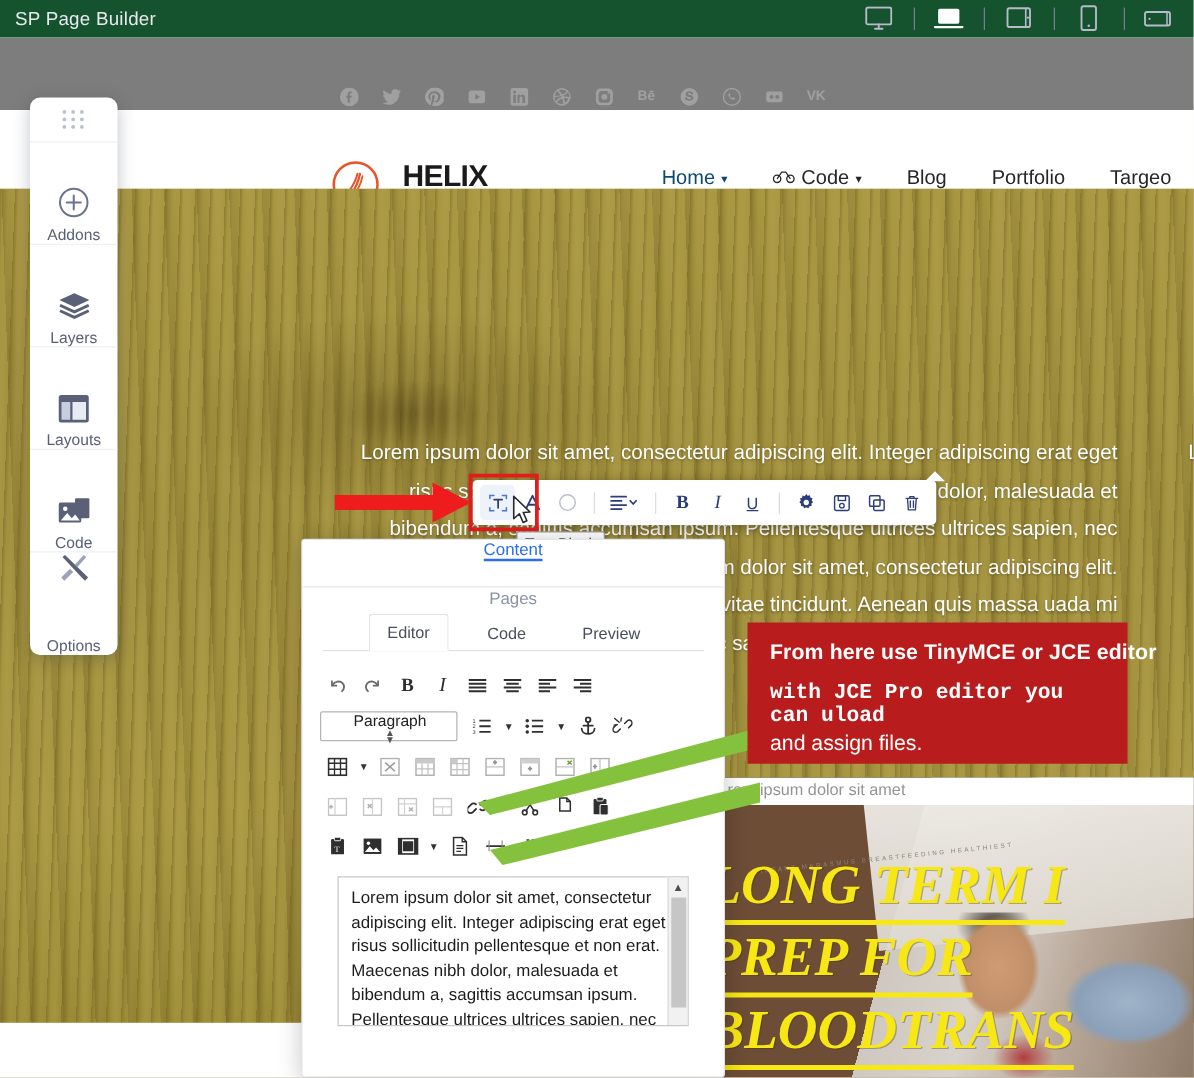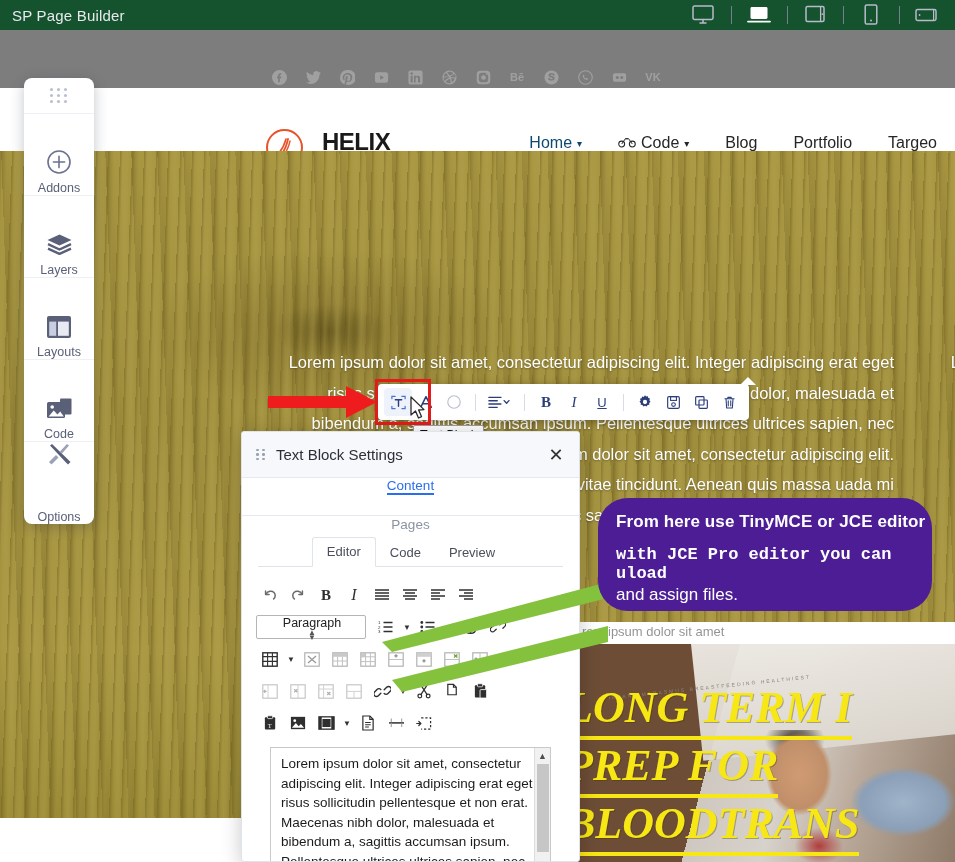--- a/index.html
+++ b/index.html
@@ -160,21 +160,21 @@
     display: flex; align-items: center; justify-content: center; color: #333; font-size: 18px;
   }
   .tabs-lvl1 {
     height: 38px; display: flex; align-items: center; justify-content: flex-start; gap: 22px;
     border-bottom: 1px solid #e4e8ef; background: #fff; flex-direction: column;
   }
   .t1 { font-size: 13.5px; color: #8b93a3; height: 38px; display: flex; align-items: center; }
   .t1.active { color: #2a6ef0; border-bottom: 2px solid #2a6ef0; }
 
   .tabs-lvl2 {
-    height: 34px; display: flex; align-items: flex-end; justify-content: center; gap: 0;
+    height: 34px; display: flex; align-items: flex-end; justify-content: center; gap: 17px;
     padding: 0 16px; position: relative; background: #fff; margin-top: 17px;
   }
   .tabs-lvl2::before {
     content: ""; position: absolute; left: 16px; right: 16px; bottom: 0; height: 1px; background: #dfe3ea;
   }
   .t2 {
     font-size: 13px; color: #4a4f5a; padding: 6px 14px 7px; position: relative; background: transparent;
   }
   .t2.active {
     background: #fff; border: 1px solid #dfe3ea; border-bottom: 1px solid #fff;
@@ -211,23 +211,23 @@
   .mce-scroll .up {
     height: 16px; display: flex; align-items: center; justify-content: center;
     font-size: 9px; color: #4d4d4d;
   }
   .mce-scroll .thumb {
     position: absolute; top: 16px; left: 2px; width: 12px; height: 88px; background: #c6c6c6;
   }
 
   
   .anno-box {
-    position: absolute; left: 598px; top: 498px; width: 334px; height: 113px;
-    background: #4c1d95; z-index: 45;
-    padding: 14px 16px 0 18px; color: #ffffff; border-radius: 30px;
+    position: absolute; left: 598px; top: 498px; width: 304px; height: 113px;
+    background: #b91c1c; z-index: 45;
+    padding: 14px 16px 0 18px; color: #ffffff;
   }
   .anno-l1 { font-size: 17px; font-weight: bold; letter-spacing: .1px; white-space: nowrap; }
   .anno-l2 { font-size: 17px; font-weight: bold; margin-top: 13px; font-family: Liberation Mono, monospace; }
   .anno-l3 { font-size: 17px; font-weight: normal; margin-top: 2px; }
   .anno-arrows { position: absolute; left: 380px; top: 580px; z-index: 44; }
 
   
   .photo {
     position: absolute; left: 578px; top: 622px; width: 377px; height: 240px;
     overflow: hidden; z-index: 20; background: #6b4b35;
@@ -495,32 +495,20 @@
   <svg class="cursor-arrow" width="22" height="26" viewBox="0 0 22 26">
     <path d="M3 1 L3 19 L7.5 15 L10.5 22 L13.5 20.6 L10.6 14 L16 13.6 Z" fill="#ffffff" stroke="#2b2b2b" stroke-width="1.3" stroke-linejoin="round"></path>
   </svg>
   <div class="redbox"></div>
   <svg class="redarrow" width="110" height="34" viewBox="0 0 110 34">
     <path d="M0 11 H78 V1 L109 17 L78 33 V23 H0 Z" fill="#ee1c1c"></path>
   </svg>
   <div class="tooltip">Text Block</div>
 
   <div class="modal">
-    <div class="modal-head">
-      <span class="drag-dots">
-          <i></i>
-          <i></i>
-          <i></i>
-          <i></i>
-          <i></i>
-          <i></i>
-        </span>
-      <span class="modal-title">Text Block Settings</span>
-      <span class="modal-close">✕</span>
-    </div>
 
     <div class="tabs-lvl1">
       <div class="t1 active">Content</div>
       <div class="t1">Pages</div>
     </div>
 
     <div class="tabs-lvl2">
       <div class="t2 active">Editor</div>
       <div class="t2">Code</div>
       <div class="t2">Preview</div>

